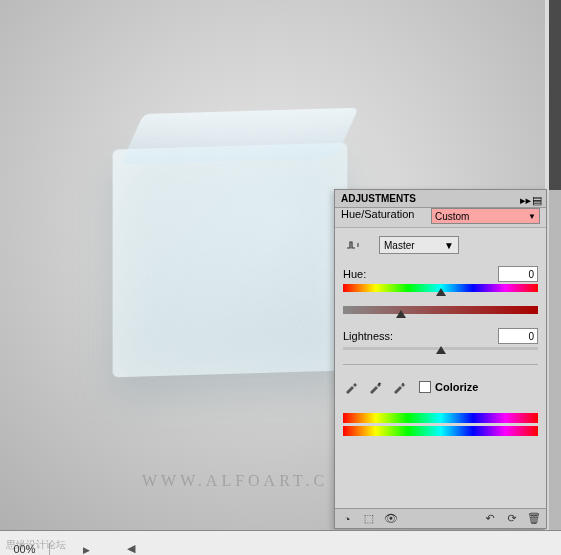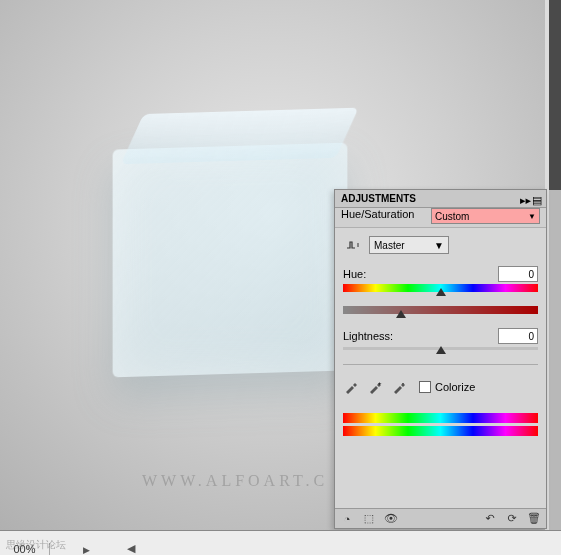--- a/index.html
+++ b/index.html
@@ -117,21 +117,21 @@
       padding: 0 3px;
       display: flex;
       align-items: center;
       justify-content: space-between;
     }
     .dropdown .arrow { font-size: 8px; }
     .panel-body { padding: 8px 8px 4px; }
     .master-row {
       display: flex;
       align-items: center;
-      gap: 6px;
+      gap: 16px;
       margin-bottom: 12px;
     }
     .hand-icon { width: 20px; height: 16px; display: flex; align-items: center; justify-content: center; }
     .master-dd {
       width: 80px;
       height: 18px;
       background: #e8e8e8;
       border: 1px solid #888;
       display: flex;
       align-items: center;
@@ -181,21 +181,21 @@
     }
     .divider { height: 1px; background: #aaa; margin: 8px 0; }
     .eyedropper-row {
       display: flex;
       align-items: center;
       gap: 8px;
       padding: 6px 0;
     }
     .dropper-icon { width: 16px; height: 16px; display: flex; align-items: center; justify-content: center; color: #444; }
     .checkbox { width: 12px; height: 12px; border: 1px solid #666; background: #fff; display: inline-block; }
-    .colorize-row { display: flex; align-items: center; gap: 4px; margin-left: 4px; }
+    .colorize-row { display: flex; align-items: center; gap: 4px; margin-left: 4px; font-weight: bold; }
     .spectrum-bars {
       margin-top: 12px;
     }
     .spectrum-bars .bar {
       height: 10px;
       background: linear-gradient(to right, red, yellow, lime, cyan, blue, magenta, red);
       margin-bottom: 3px;
     }
     .panel-footer {
       position: absolute;

